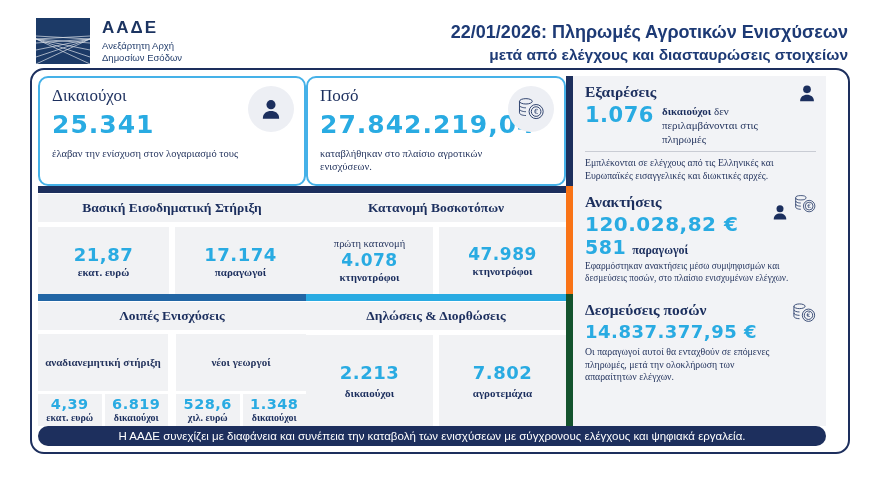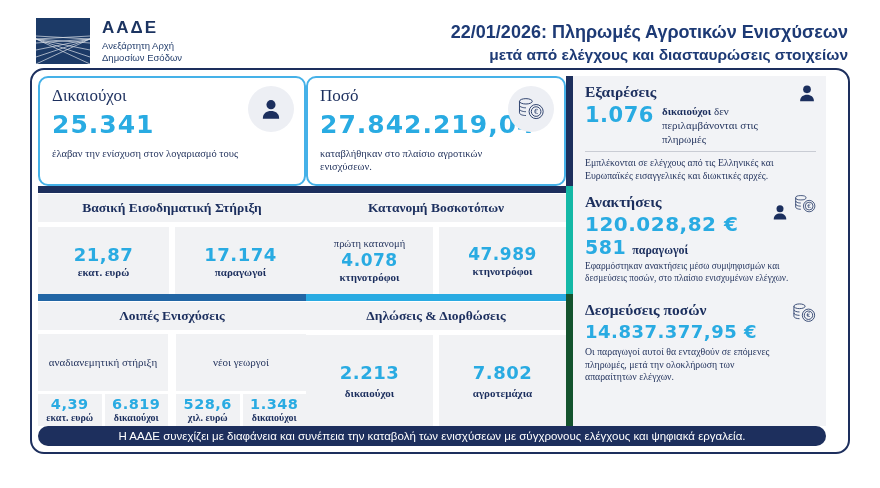--- a/index.html
+++ b/index.html
@@ -29,21 +29,21 @@
   .card-white .c-title { font-size:17px; color:#1c2f5e; }
   .card-white .c-value { font-family:"DejaVu Sans", sans-serif; font-weight:bold;
     font-size:25px; color:#29abe2; letter-spacing:1px; margin-top:4px; }
   .card-white .c-cap { font-size:10.5px; color:#26365f; margin-top:8px; line-height:1.25; }
   .icon-circle { position:absolute; top:8px; right:10px; width:46px; height:46px;
     border-radius:50%; background:#edeff4; display:flex; align-items:center;
     justify-content:center; }
   
   .card-side { position:relative; background:#f2f3f6; padding:7px 10px 6px 12px; }
   .bar-navy   { border-left:7px solid #1d2f5d; }
-  .bar-steel  { border-left:7px solid #14b8a6; }
+  .bar-steel  { border-left:7px solid #f97316; }
   .bar-cyan   { border-left:7px solid #14532d; }
   .card-side .s-title { font-size:15.5px; font-weight:bold; color:#1c2f5e; }
   .side-value { font-family:"DejaVu Sans", sans-serif; font-weight:bold;
     color:#29abe2; letter-spacing:0.5px; }
   .card-side .s-note { font-size:9.8px; color:#26365f; line-height:1.3; }
   .excl-row { display:flex; gap:8px; align-items:flex-start; margin-top:2px; }
   .excl-row .side-value { font-size:21px; }
   .excl-label { font-size:11px; color:#26365f; line-height:1.25; padding-top:2px;
     max-width:140px; }
   .excl-label b { color:#1c2f5e; }
@@ -66,21 +66,21 @@
   .stat-box { flex:1; background:#f1f2f4; display:flex; flex-direction:column;
     align-items:center; justify-content:center; text-align:center; padding:3px; }
   .stat-top { font-size:10.5px; color:#26365f; line-height:1.2; }
   .stat-value { font-family:"DejaVu Sans", sans-serif; font-weight:bold;
     color:#29abe2; font-size:18px; letter-spacing:0.5px; }
   .stat-label { font-size:11px; font-weight:bold; color:#1c2f5e; margin-top:1px; }
   
   .group-row { display:flex; gap:8px; margin-top:4px; flex:1; }
   .group { flex:1; display:flex; flex-direction:column; }
   .group-head { background:#f1f2f4; text-align:left; font-size:11px;
-    font-weight:normal; color:#26365f; line-height:1.15; flex:1;
+    font-weight:bold; color:#26365f; line-height:1.15; flex:1;
     display:flex; align-items:center; justify-content:center; padding:2px; }
   .group-stats { display:flex; gap:3px; margin-top:3px; }
   .mini { flex:1; background:#f1f2f4; text-align:center; padding:2px 1px 3px 1px; }
   .mini .stat-value { font-size:14.5px; }
   .mini .stat-label { font-size:10px; margin-top:0; }
   
   .footer-pill { grid-column:1 / -1; background:#1d2f5d; border-radius:10px;
     color:#ffffff; font-family:"Liberation Sans", sans-serif; font-size:11.5px;
     text-align:center; line-height:20px; height:20px; }
   svg { display:block; }

